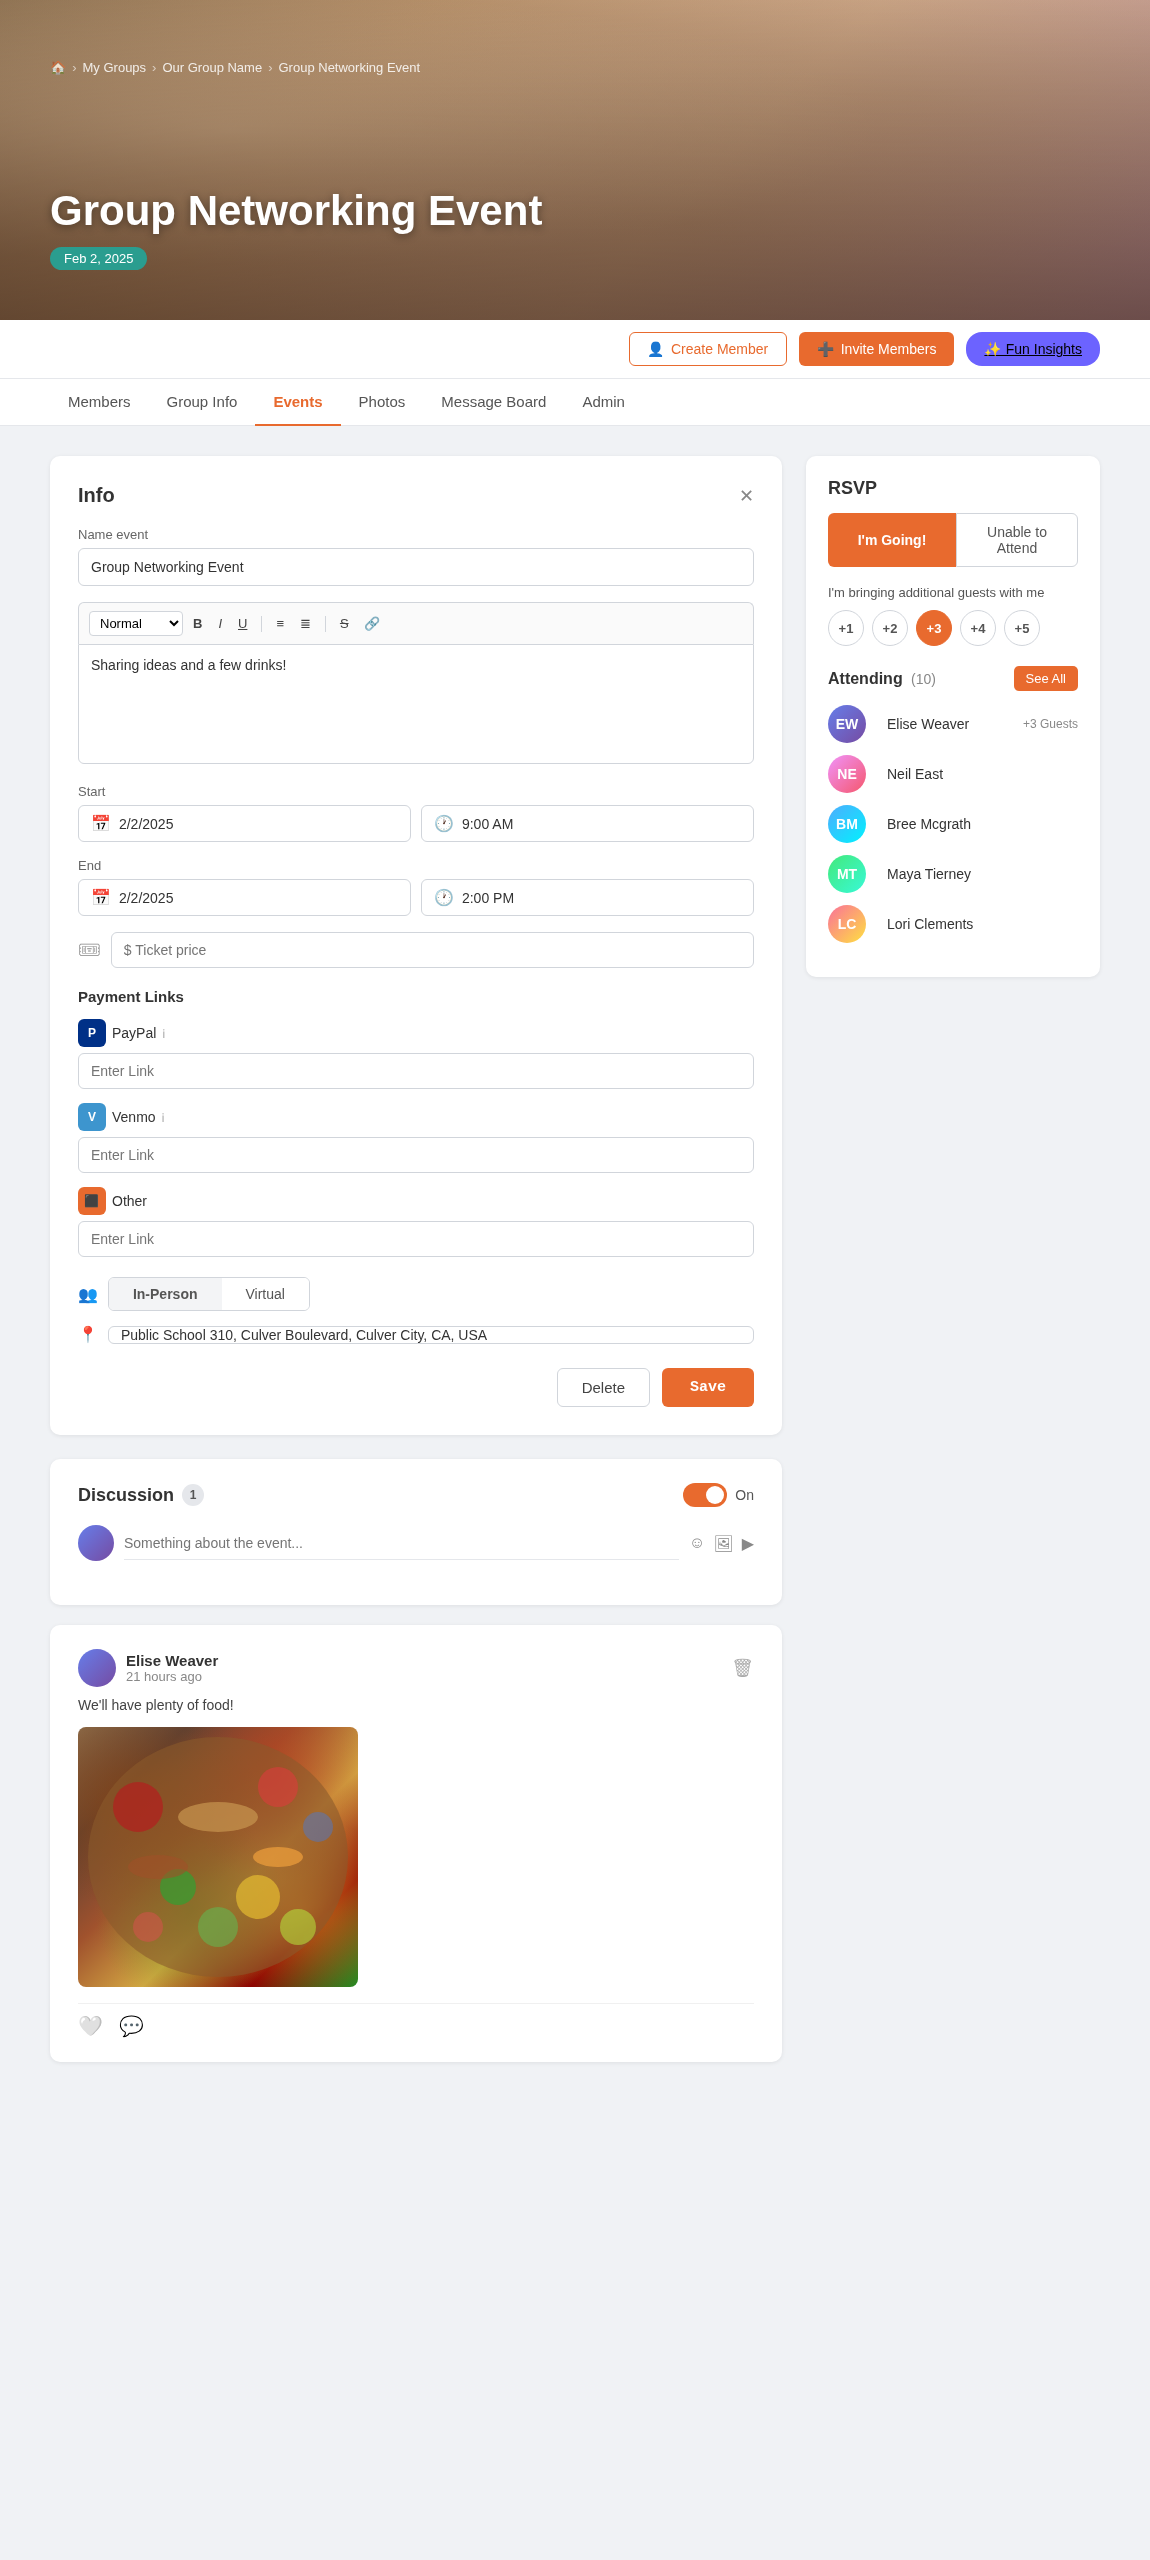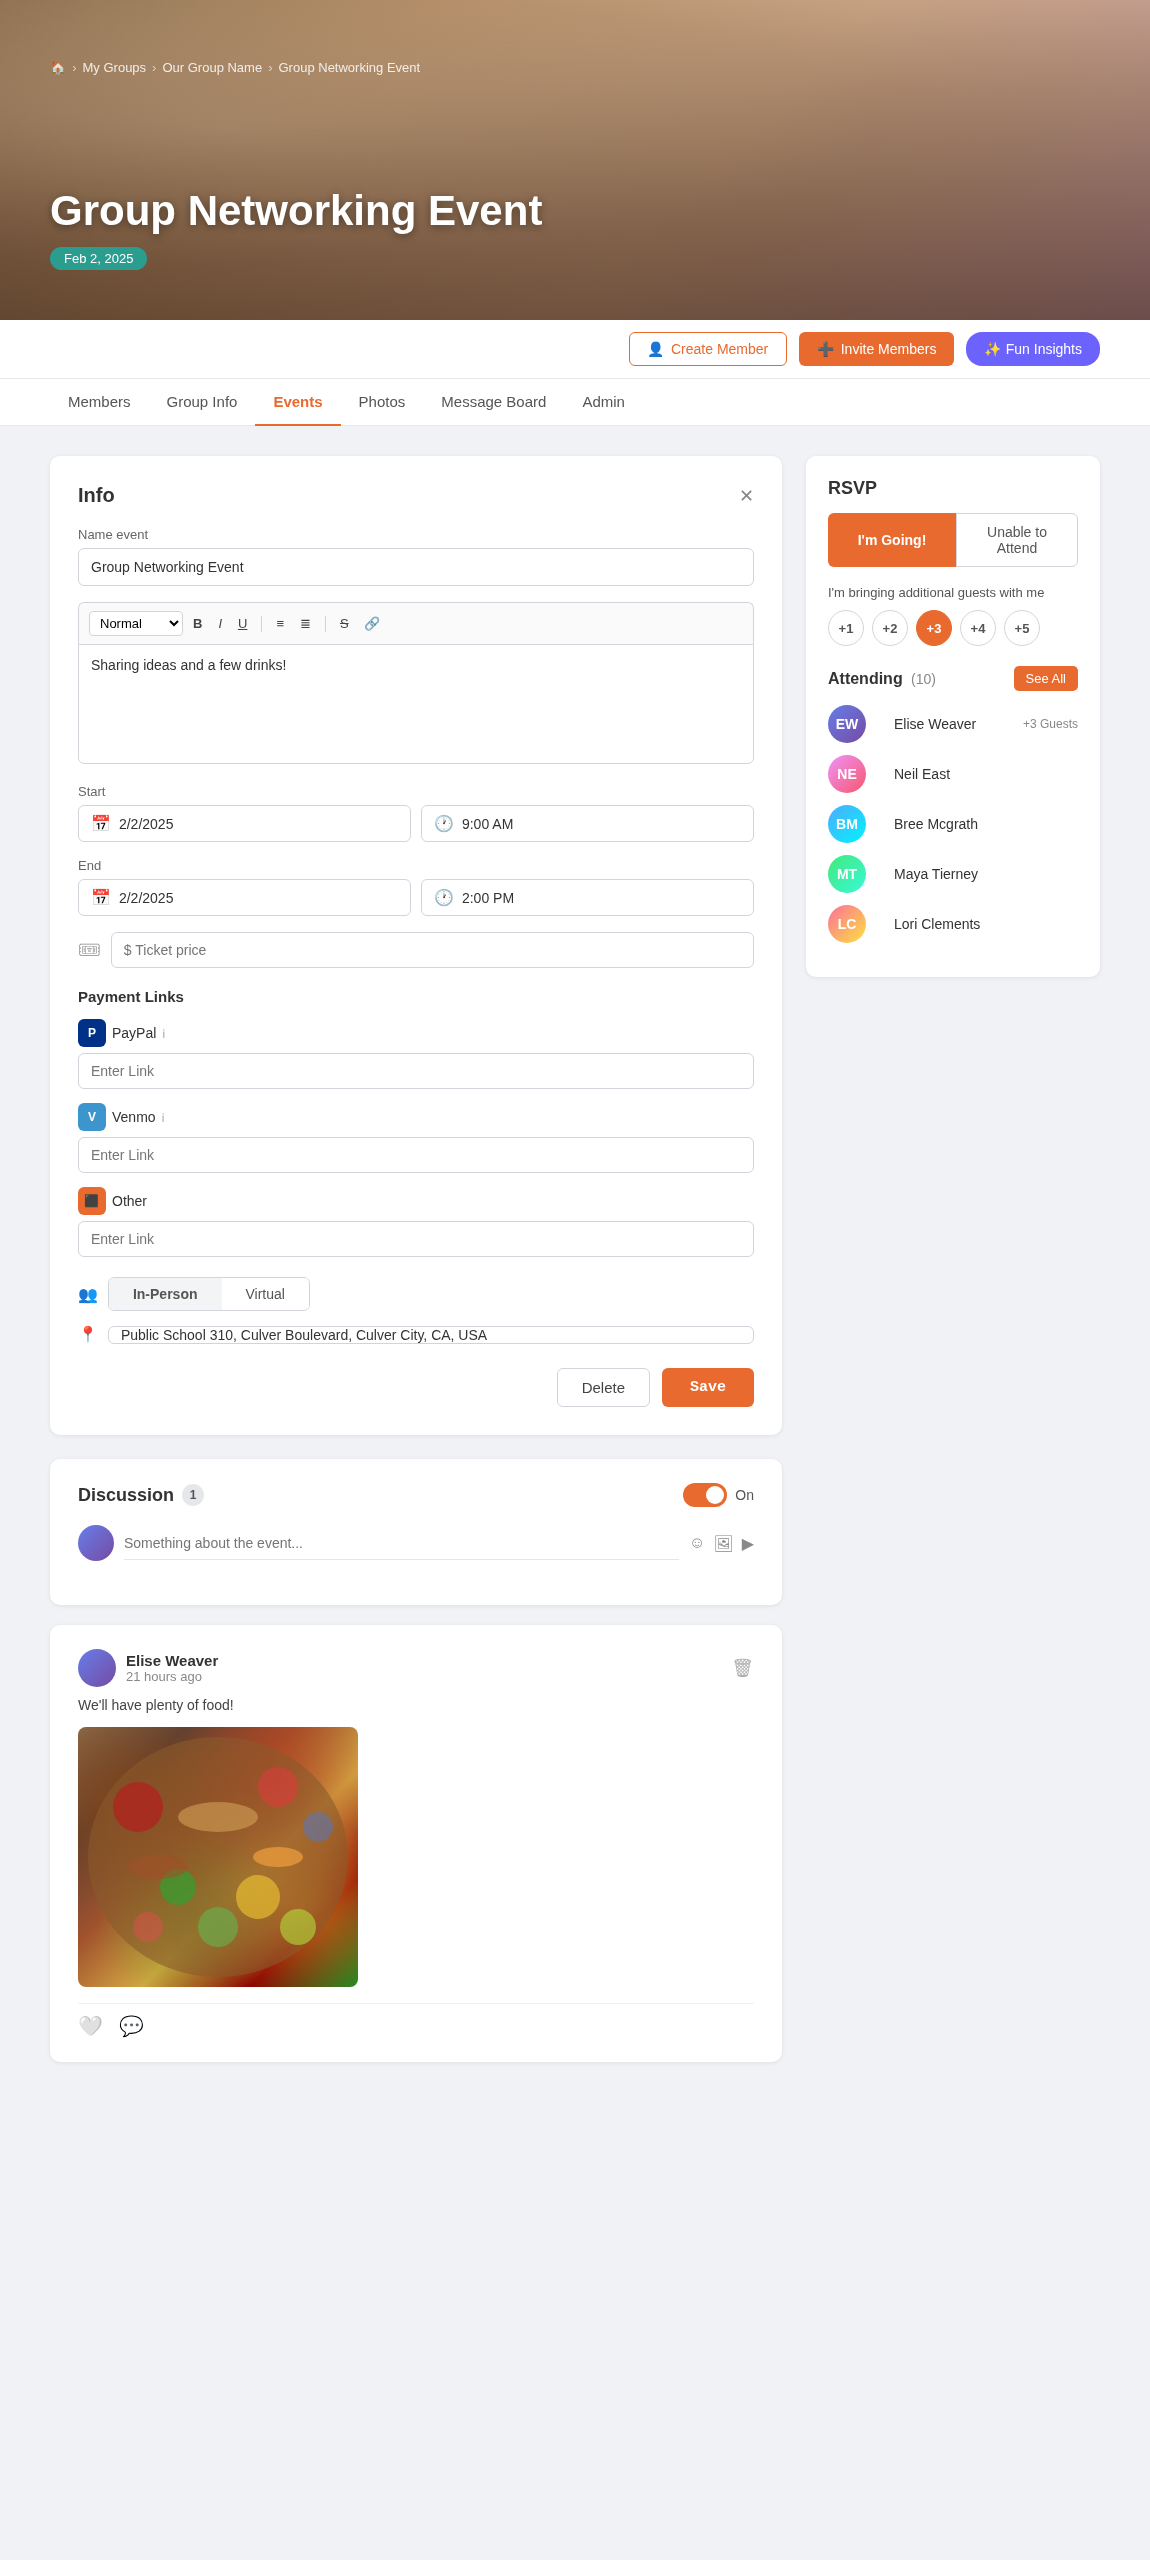--- a/index.html
+++ b/index.html
@@ -86,28 +86,28 @@
       border: none;
       border-radius: 6px;
       padding: 8px 18px;
       font-size: 14px;
       font-weight: 500;
       cursor: pointer;
       display: flex; align-items: center; gap: 6px;
     }
     .btn-purple {
       background: #6C63FF;
-      color: #ffffff;
+      color: #000000;
       border: none;
       border-radius: 16px;
       padding: 8px 18px;
       font-size: 14px;
       font-weight: 500;
       cursor: pointer;
-      display: flex; align-items: center; gap: 6px;
+      display: flex; align-items: center; gap: 6px; text-decoration: underline;
     }
 
     
     .tabs {
       background: #fff;
       padding: 0 50px;
       display: flex; gap: 0;
       border-bottom: 1px solid #e5e7eb;
     }
     .tab {
@@ -453,21 +453,21 @@
       border: none;
       border-radius: 5px;
       padding: 5px 12px;
       font-size: 13px;
       font-weight: 500;
       cursor: pointer;
     }
     .attendee-row {
       display: flex;
       align-items: center;
-      gap: 28px;
+      gap: 21px;
       margin-bottom: 12px;
     }
     .avatar {
       width: 38px; height: 38px;
       border-radius: 50%;
       overflow: hidden;
       flex-shrink: 0;
       background: #ddd;
       display: flex; align-items: center; justify-content: center;
       font-size: 14px;

